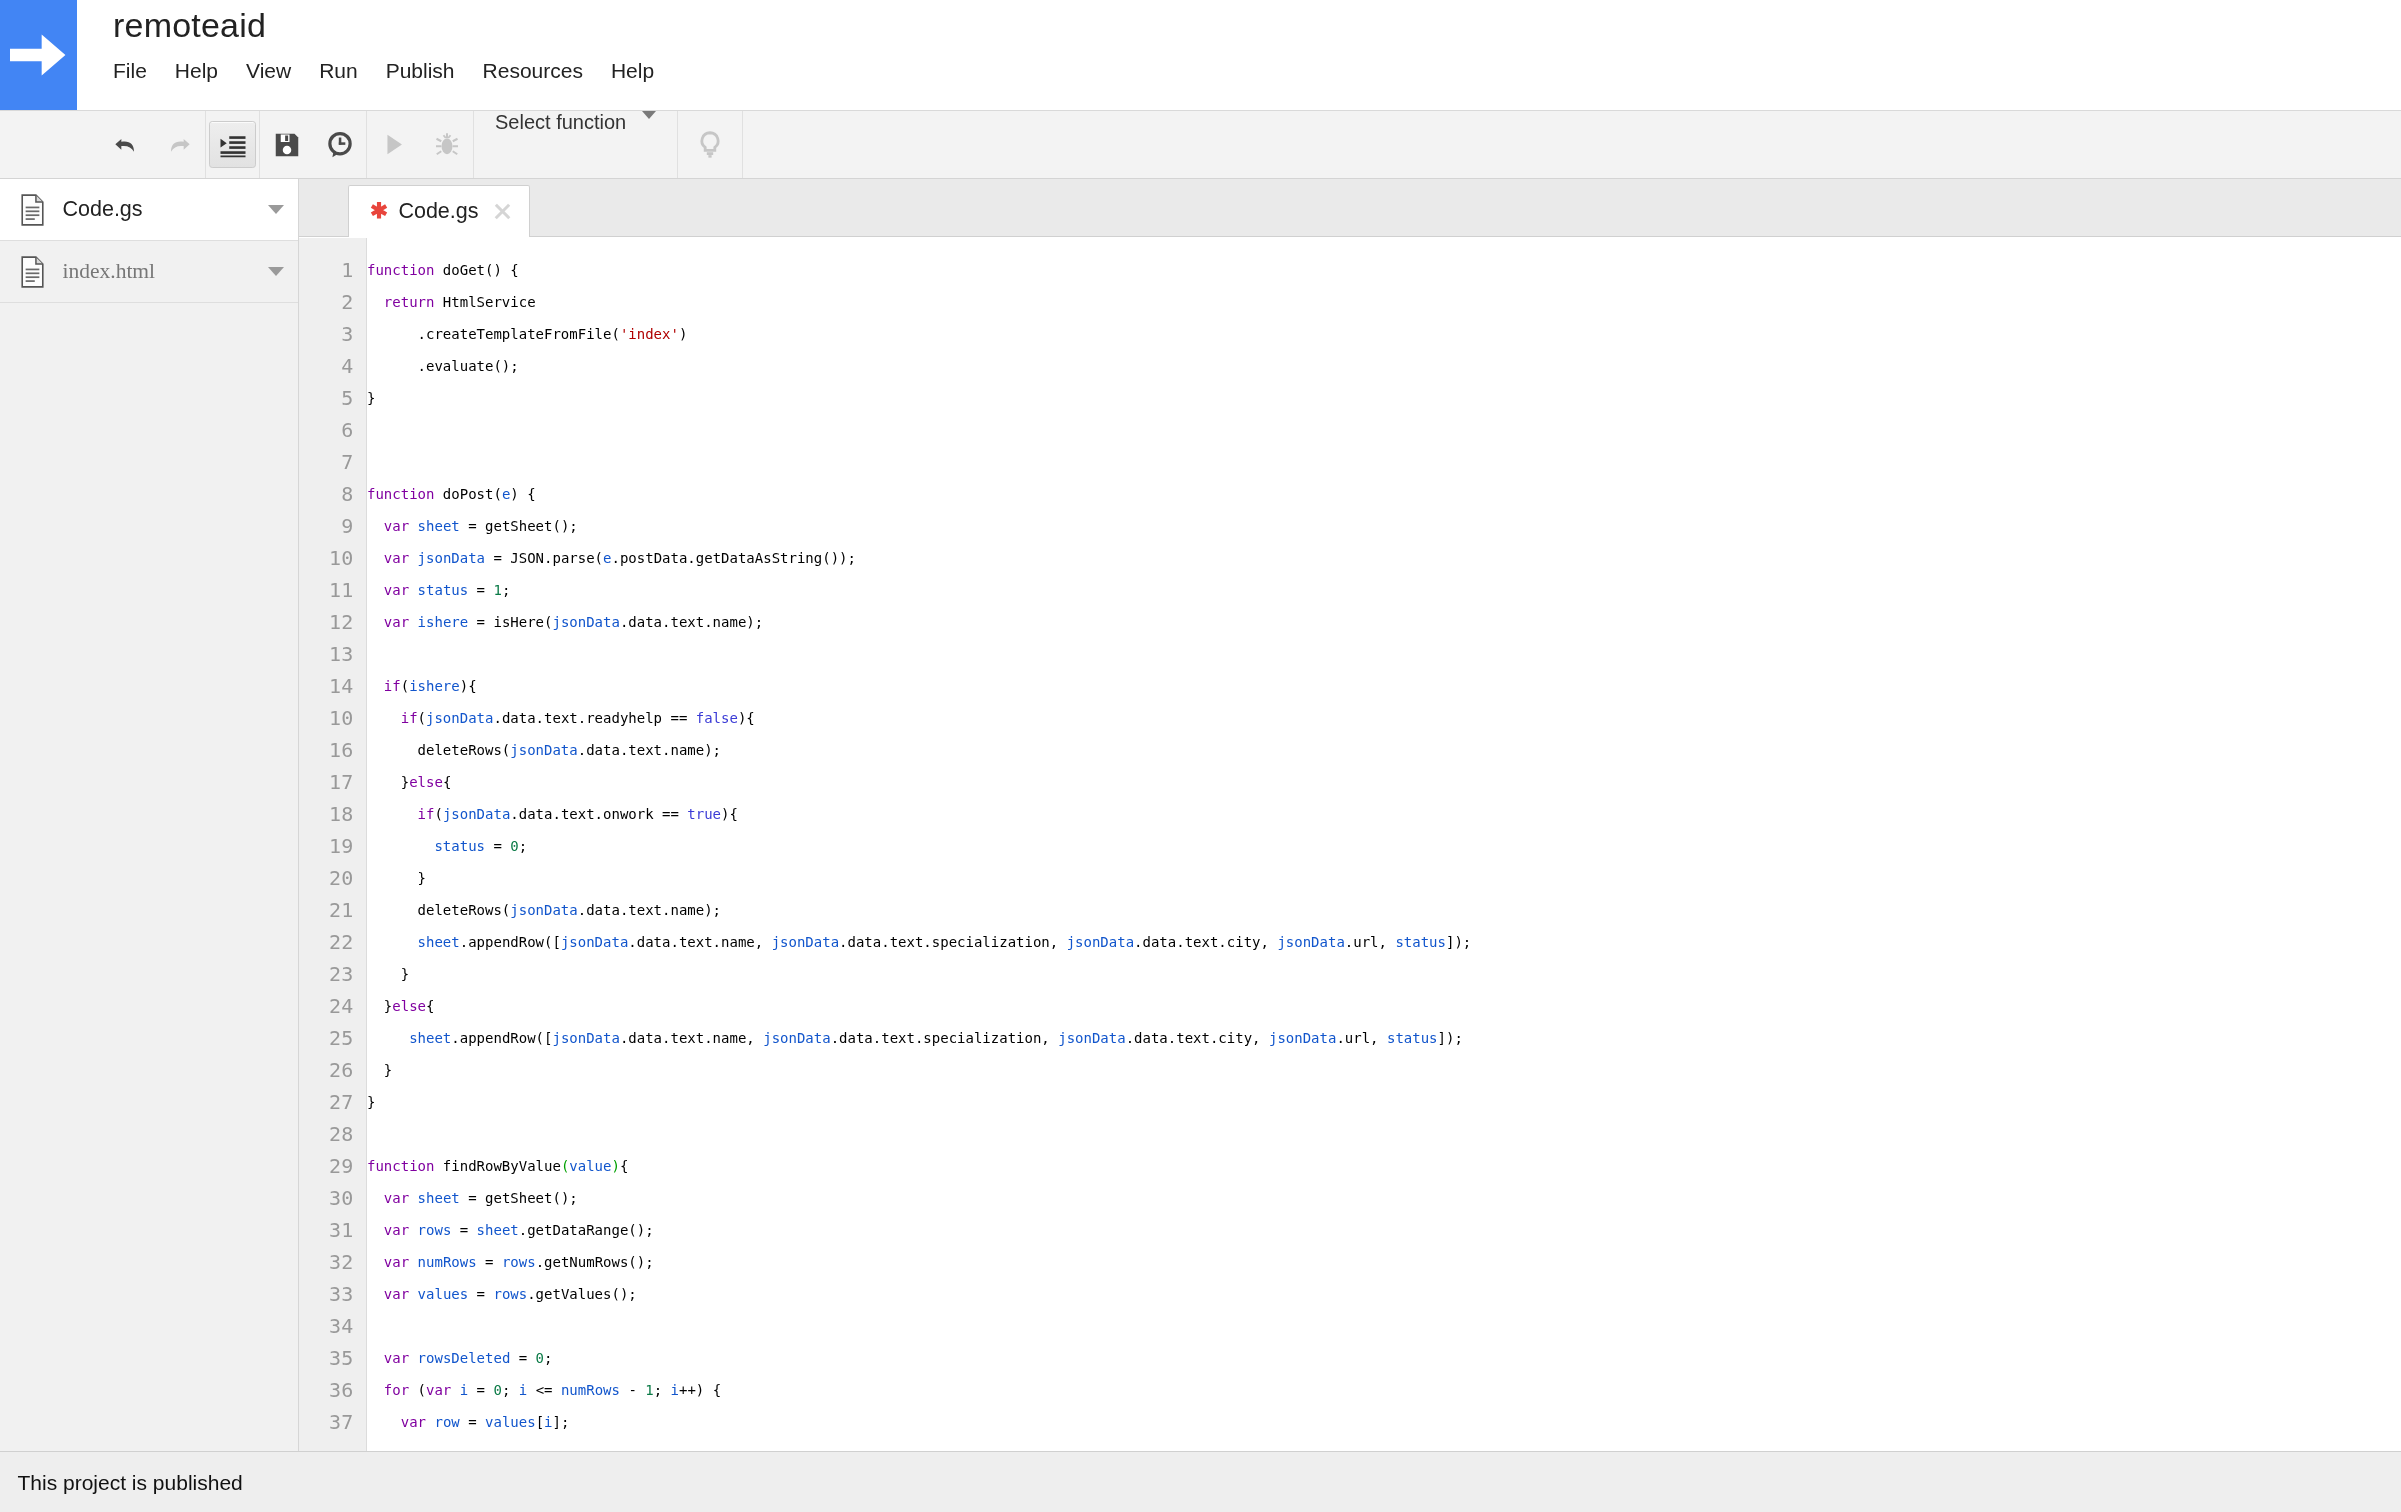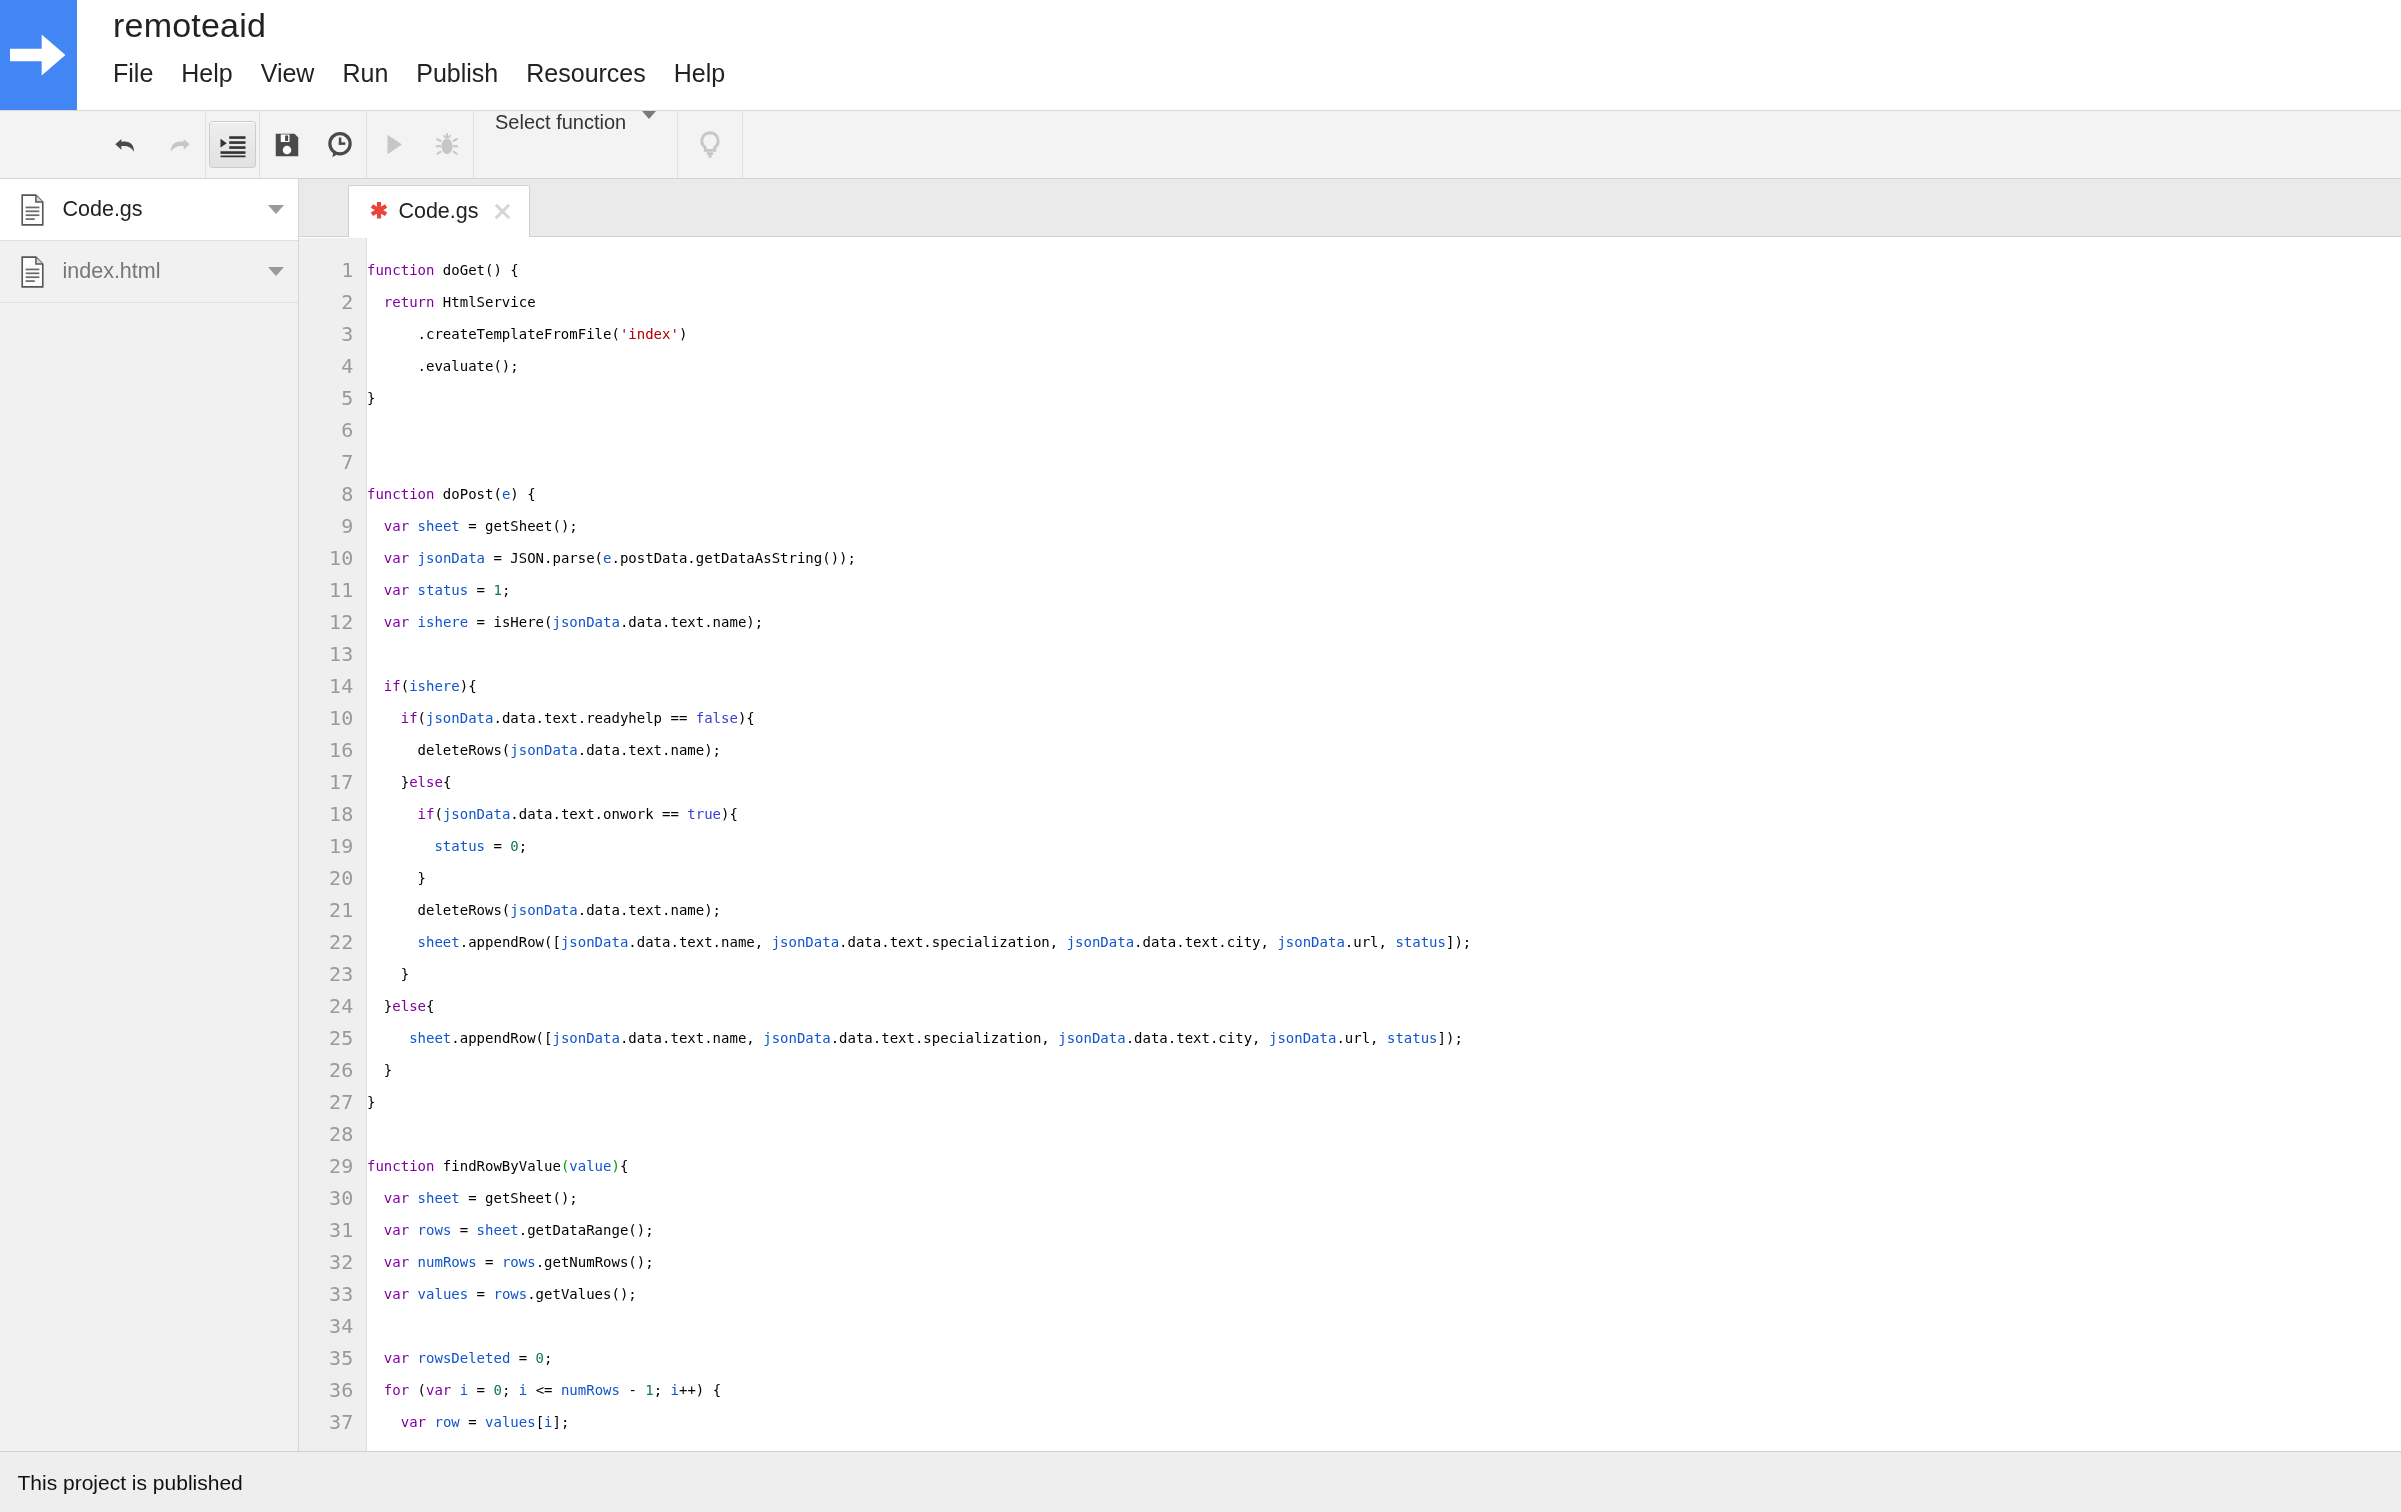--- a/index.html
+++ b/index.html
@@ -16,21 +16,21 @@
   .header{height:110px;display:flex;align-items:stretch;background:#fff;flex:0 0 auto;position:relative;}
   .logo{width:77px;height:110px;background:#4285f4;display:flex;align-items:center;justify-content:center;flex:0 0 auto;}
   .logo svg{display:block;}
   .header-main{display:flex;flex-direction:column;justify-content:flex-start;padding-left:36px;padding-top:6.4px;}
   .project-title{
     font-size:34px;color:#222;line-height:1.15;font-weight:400;
     letter-spacing:0.2px;
   }
   .menubar{display:flex;align-items:center;margin-top:8px;}
   .menu-item{
-    font-size:25px;color:#222;padding:4.8px 14.4px 4.8px 0;margin-right:13.6px;
+    font-size:21px;color:#222;padding:4.8px 14.4px 4.8px 0;margin-right:13.6px;
     cursor:default;line-height:1.2;
   }
 
   
   .toolbar{
     height:67px;flex:0 0 auto;
     background:#f3f3f3;
     border-top:0.8px solid #d9d9d9;
     border-bottom:0.8px solid #d4d4d4;
     display:flex;align-items:stretch;
@@ -76,21 +76,21 @@
     height:61px;display:flex;align-items:center;
     padding-left:17.5px;padding-right:14.4px;
     border-bottom:0.8px solid #dedede;
     cursor:default;position:relative;
   }
   .file-row.selected{background:#ffffff;}
   .file-row.unselected{background:#f1f1f1;}
   .file-icon{width:29px;height:32px;flex:0 0 auto;margin-right:16px;}
   .file-label{font-size:21.5px;flex:1 1 auto;white-space:nowrap;overflow:hidden;}
   .file-row.selected .file-label{color:#222;}
-  .file-row.unselected .file-label{color:#777;}
+  .file-row.unselected .file-label{color:#777;font-family:Liberation Serif, serif;}
   .file-caret{
     width:0;height:0;flex:0 0 auto;
     border-left:8.8px solid transparent;border-right:8.8px solid transparent;
     border-top:9.6px solid #9a9a9a;
   }
   .sidebar-fill{flex:1 1 auto;background:#f1f1f1;}
 
   
   .editor-pane{flex:1 1 auto;display:flex;flex-direction:column;min-width:0;background:#fff;}
   .tabstrip{

